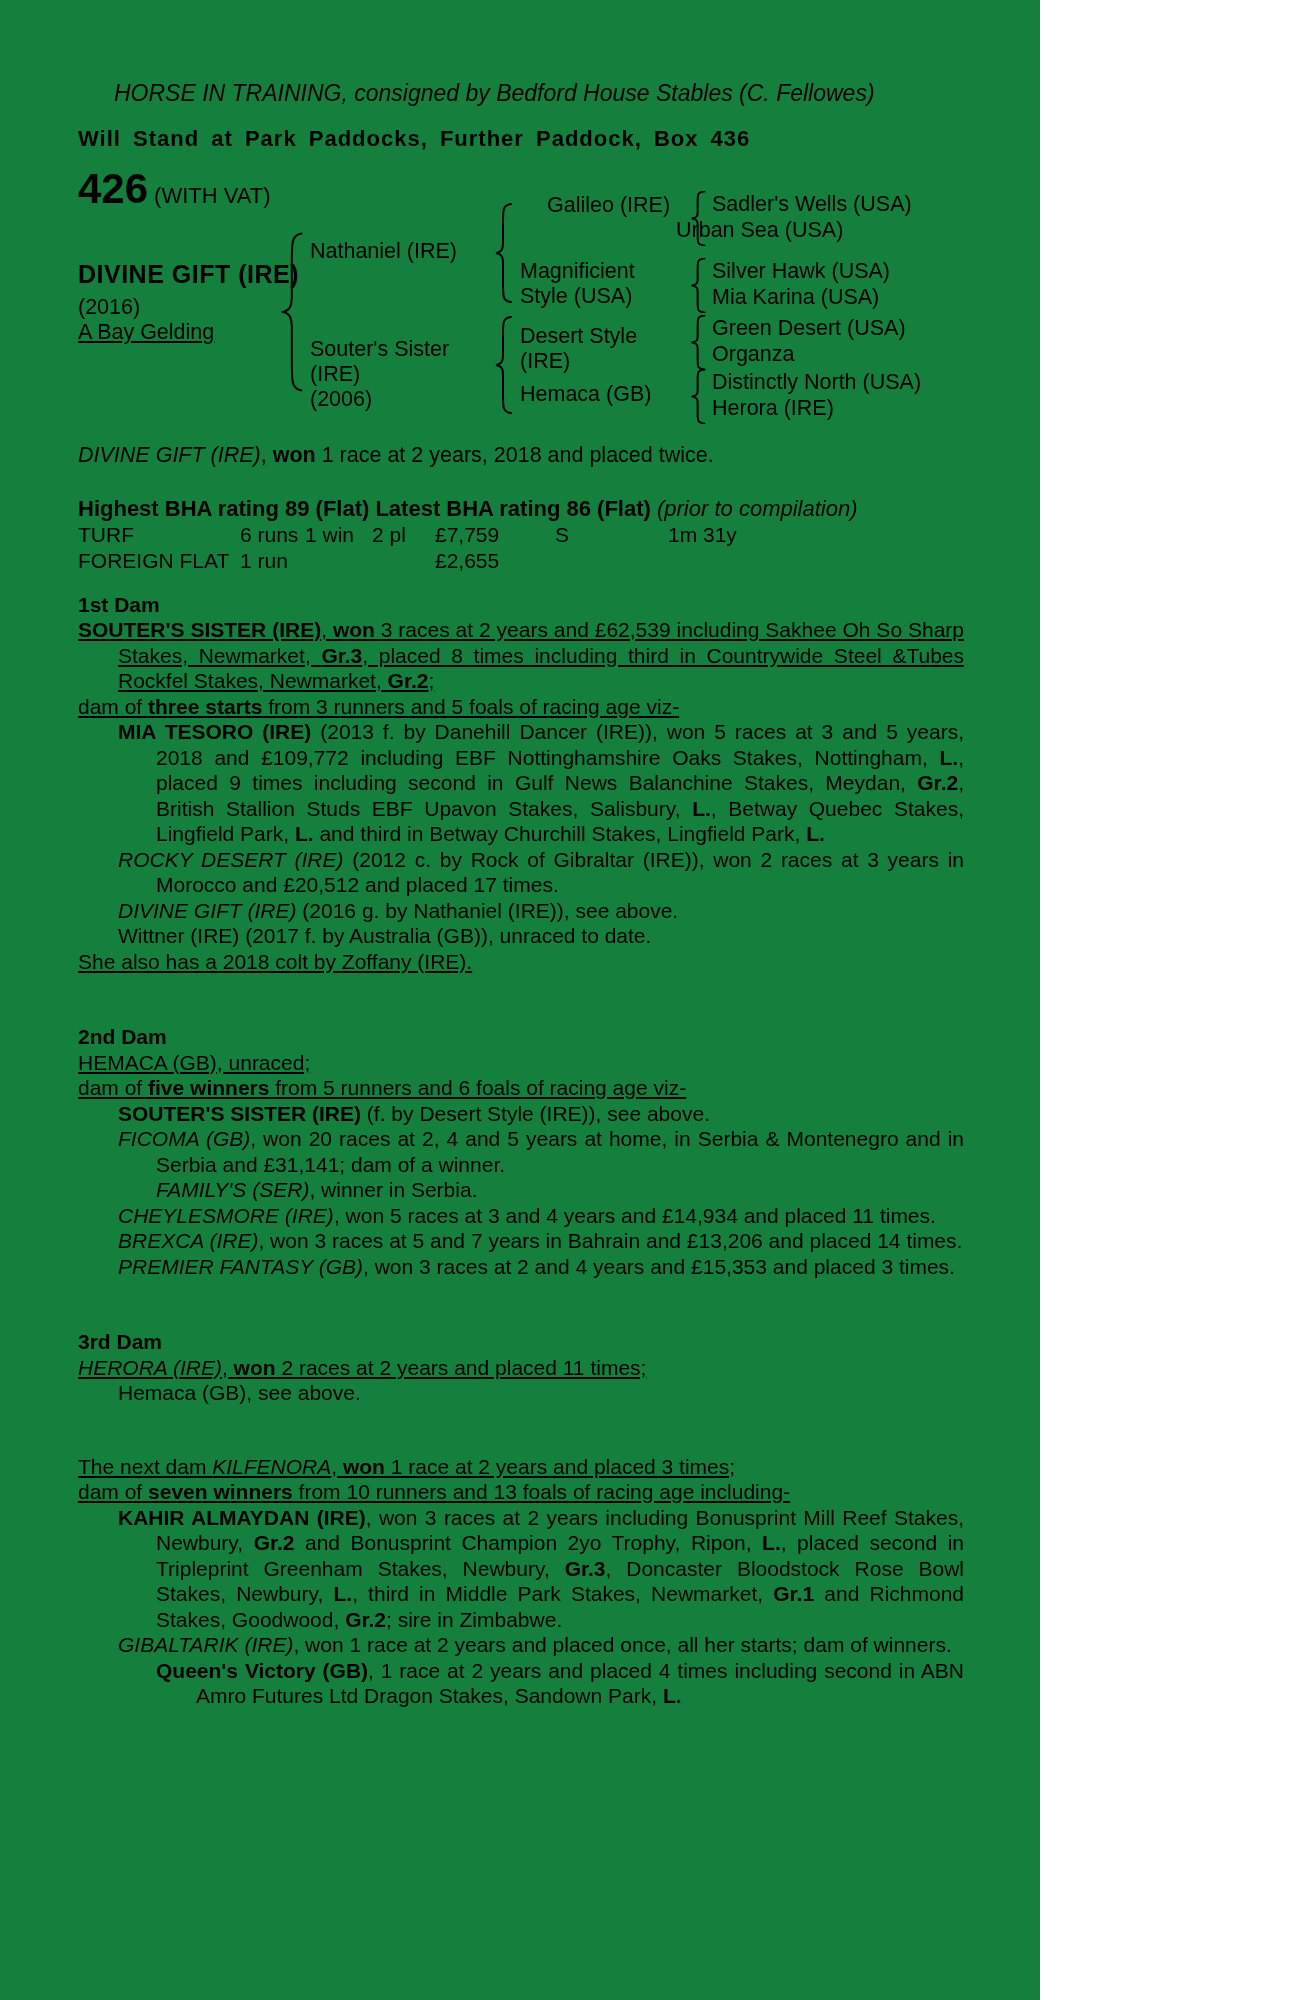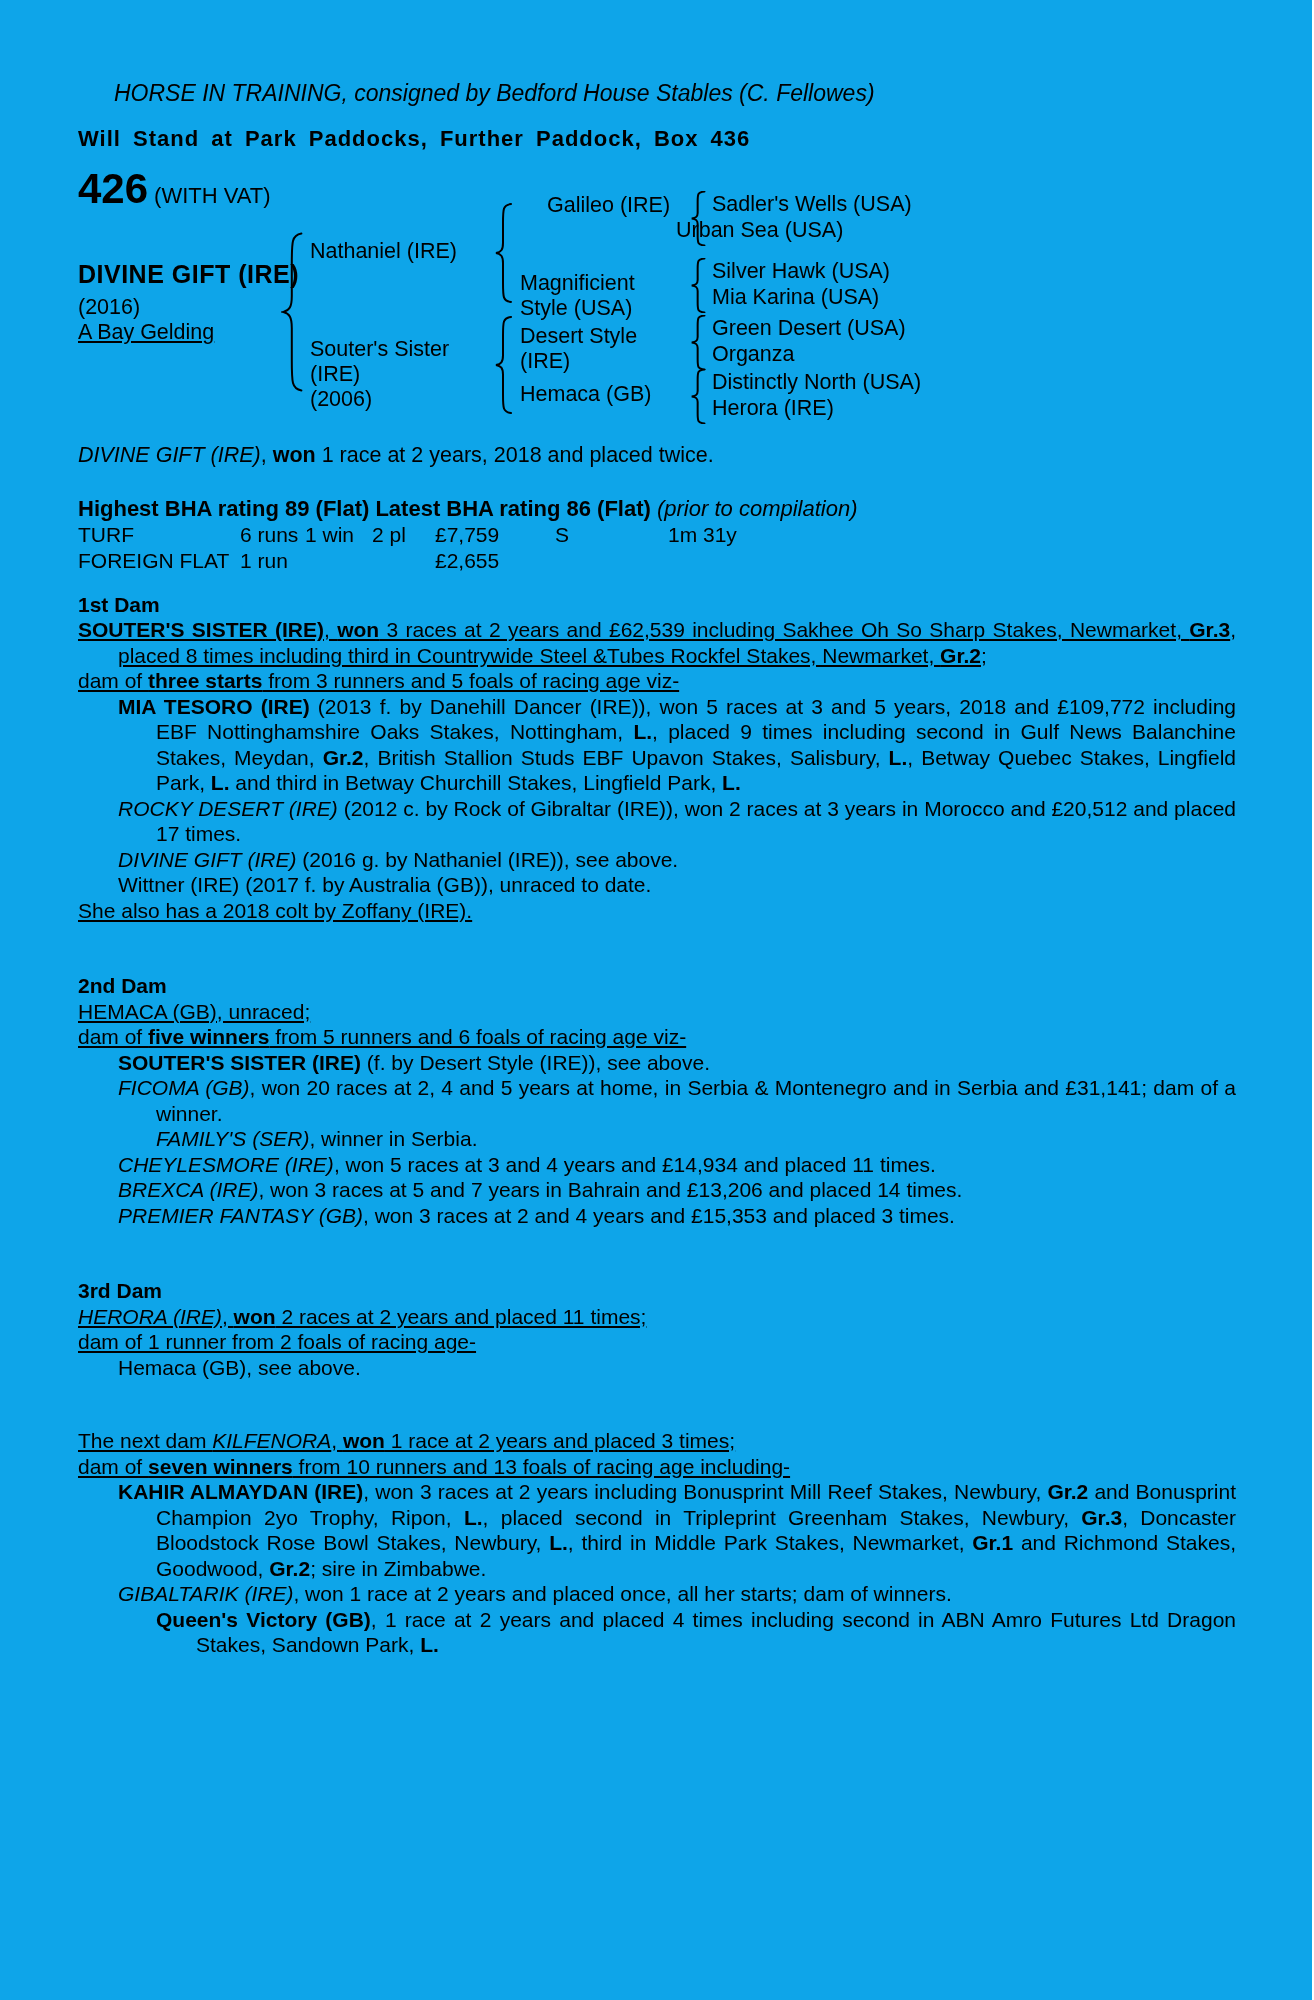--- a/index.html
+++ b/index.html
@@ -1,17 +1,17 @@
 <!DOCTYPE html>
 <html><head>
 <meta charset="utf-8">
 <style>
   html,body { margin:0; padding:0; background:#ffffff; }
   body { font-family:"Liberation Sans","DejaVu Sans",sans-serif; color:#000; }
-  .page { width:1312px; height:2000px; box-sizing:border-box; padding:80px 76px 0 78px; background:#0ea5e9; overflow:hidden; }
+  .page { width:1040px; height:2000px; box-sizing:border-box; padding:80px 76px 0 78px; background:#15803d; overflow:hidden; }
 
   .title { font-style:italic; font-size:23px; padding-left:36px; white-space:nowrap; }
   .stand { margin-top:19px; font-weight:bold; font-size:22px; letter-spacing:1px; word-spacing:5px; white-space:nowrap; }
 
   
   .ped { position:relative; height:258px; margin-top:17px; font-size:21.5px; line-height:25px; }
   .ped .abs { position:absolute; }
   .lotnum { font-size:42px; font-weight:bold; line-height:40px; }
   .vat { font-size:22px; font-weight:normal; }
   .hname { font-size:25px; font-weight:bold; letter-spacing:0.5px; }
@@ -95,21 +95,21 @@
         </svg>
     </div>
 
     <div class="abs pcol" style="left:232px; top:70px;">Nathaniel (IRE)</div>
     <div class="abs pcol" style="left:232px; top:168px;">
       <div>Souter's Sister (IRE)</div>
       <div>(2006)</div>
     </div>
 
     <div class="abs gcol" style="left:442px; top:24px;margin-left:27px;">Galileo (IRE)</div>
-    <div class="abs gcol" style="left:442px; top:102px;">Magnificient Style (USA)</div>
+    <div class="abs gcol" style="left:442px; top:90px;">Magnificient Style (USA)</div>
     <div class="abs gcol" style="left:442px; top:155px;">Desert Style (IRE)</div>
     <div class="abs gcol" style="left:442px; top:213px;">Hemaca (GB)</div>
 
     <div class="abs ggcol" style="left:634px; top:23px;">Sadler's Wells (USA)</div>
     <div class="abs ggcol" style="left:598px; top:49px;">Urban Sea (USA)</div>
     <div class="abs ggcol" style="left:634px; top:90px;">Silver Hawk (USA)</div>
     <div class="abs ggcol" style="left:634px; top:116px;">Mia Karina (USA)</div>
     <div class="abs ggcol" style="left:634px; top:147px;">Green Desert (USA)</div>
     <div class="abs ggcol" style="left:634px; top:173px;">Organza</div>
     <div class="abs ggcol" style="left:634px; top:201px;">Distinctly North (USA)</div>
@@ -161,21 +161,20 @@
     <div class="p h1"><span class="i">FICOMA (GB)</span><span>, won 20 races at 2, 4 and 5 years at home, in Serbia &amp; Montenegro and in Serbia and £31,141; dam of a winner.</span></div>
     <div class="p h2"><span class="i">FAMILY'S (SER)</span><span>, winner in Serbia.</span></div>
     <div class="p h1"><span class="i">CHEYLESMORE (IRE)</span><span>, won 5 races at 3 and 4 years and £14,934 and placed 11 times.</span></div>
     <div class="p h1"><span class="i">BREXCA (IRE)</span><span>, won 3 races at 5 and 7 years in Bahrain and £13,206 and placed 14 times.</span></div>
     <div class="p h1"><span class="i">PREMIER FANTASY (GB)</span><span>, won 3 races at 2 and 4 years and £15,353 and placed 3 times.</span></div>
   </div>
 
   <div class="bodytxt">
     <div class="sec-heading">3rd Dam</div>
     <div class="p h0"><span class="i">HERORA (IRE)</span><span>, </span><span class="b">won</span><span> 2 races at 2 years and placed 11 times;</span></div>
-    <div class="p h0"><span>dam of 1 runner from 2 foals of racing age-</span></div>
     <div class="p h1"><span>Hemaca (GB), see above.</span></div>
   </div>
 
   <div class="bodytxt gapblock">
     <div class="p h0"><span>The next dam </span><span class="i">KILFENORA</span><span>, </span><span class="b">won</span><span> 1 race at 2 years and placed 3 times;</span></div>
     <div class="p h0"><span>dam of </span><span class="b">seven winners</span><span> from 10 runners and 13 foals of racing age including-</span></div>
     <div class="p h1"><span class="b">KAHIR ALMAYDAN (IRE)</span><span>, won 3 races at 2 years including Bonusprint Mill Reef Stakes, Newbury, </span><span class="b">Gr.2</span><span> and Bonusprint Champion 2yo Trophy, Ripon, </span><span class="b">L.</span><span>, placed second in Tripleprint Greenham Stakes, Newbury, </span><span class="b">Gr.3</span><span>, Doncaster Bloodstock Rose Bowl Stakes, Newbury, </span><span class="b">L.</span><span>, third in Middle Park Stakes, Newmarket, </span><span class="b">Gr.1</span><span> and Richmond Stakes, Goodwood, </span><span class="b">Gr.2</span><span>; sire in Zimbabwe.</span></div>
     <div class="p h1"><span class="i">GIBALTARIK (IRE)</span><span>, won 1 race at 2 years and placed once, all her starts; dam of winners.</span></div>
     <div class="p h2"><span class="b">Queen's Victory (GB)</span><span>, 1 race at 2 years and placed 4 times including second in ABN Amro Futures Ltd Dragon Stakes, Sandown Park, </span><span class="b">L.</span></div>
   </div>

